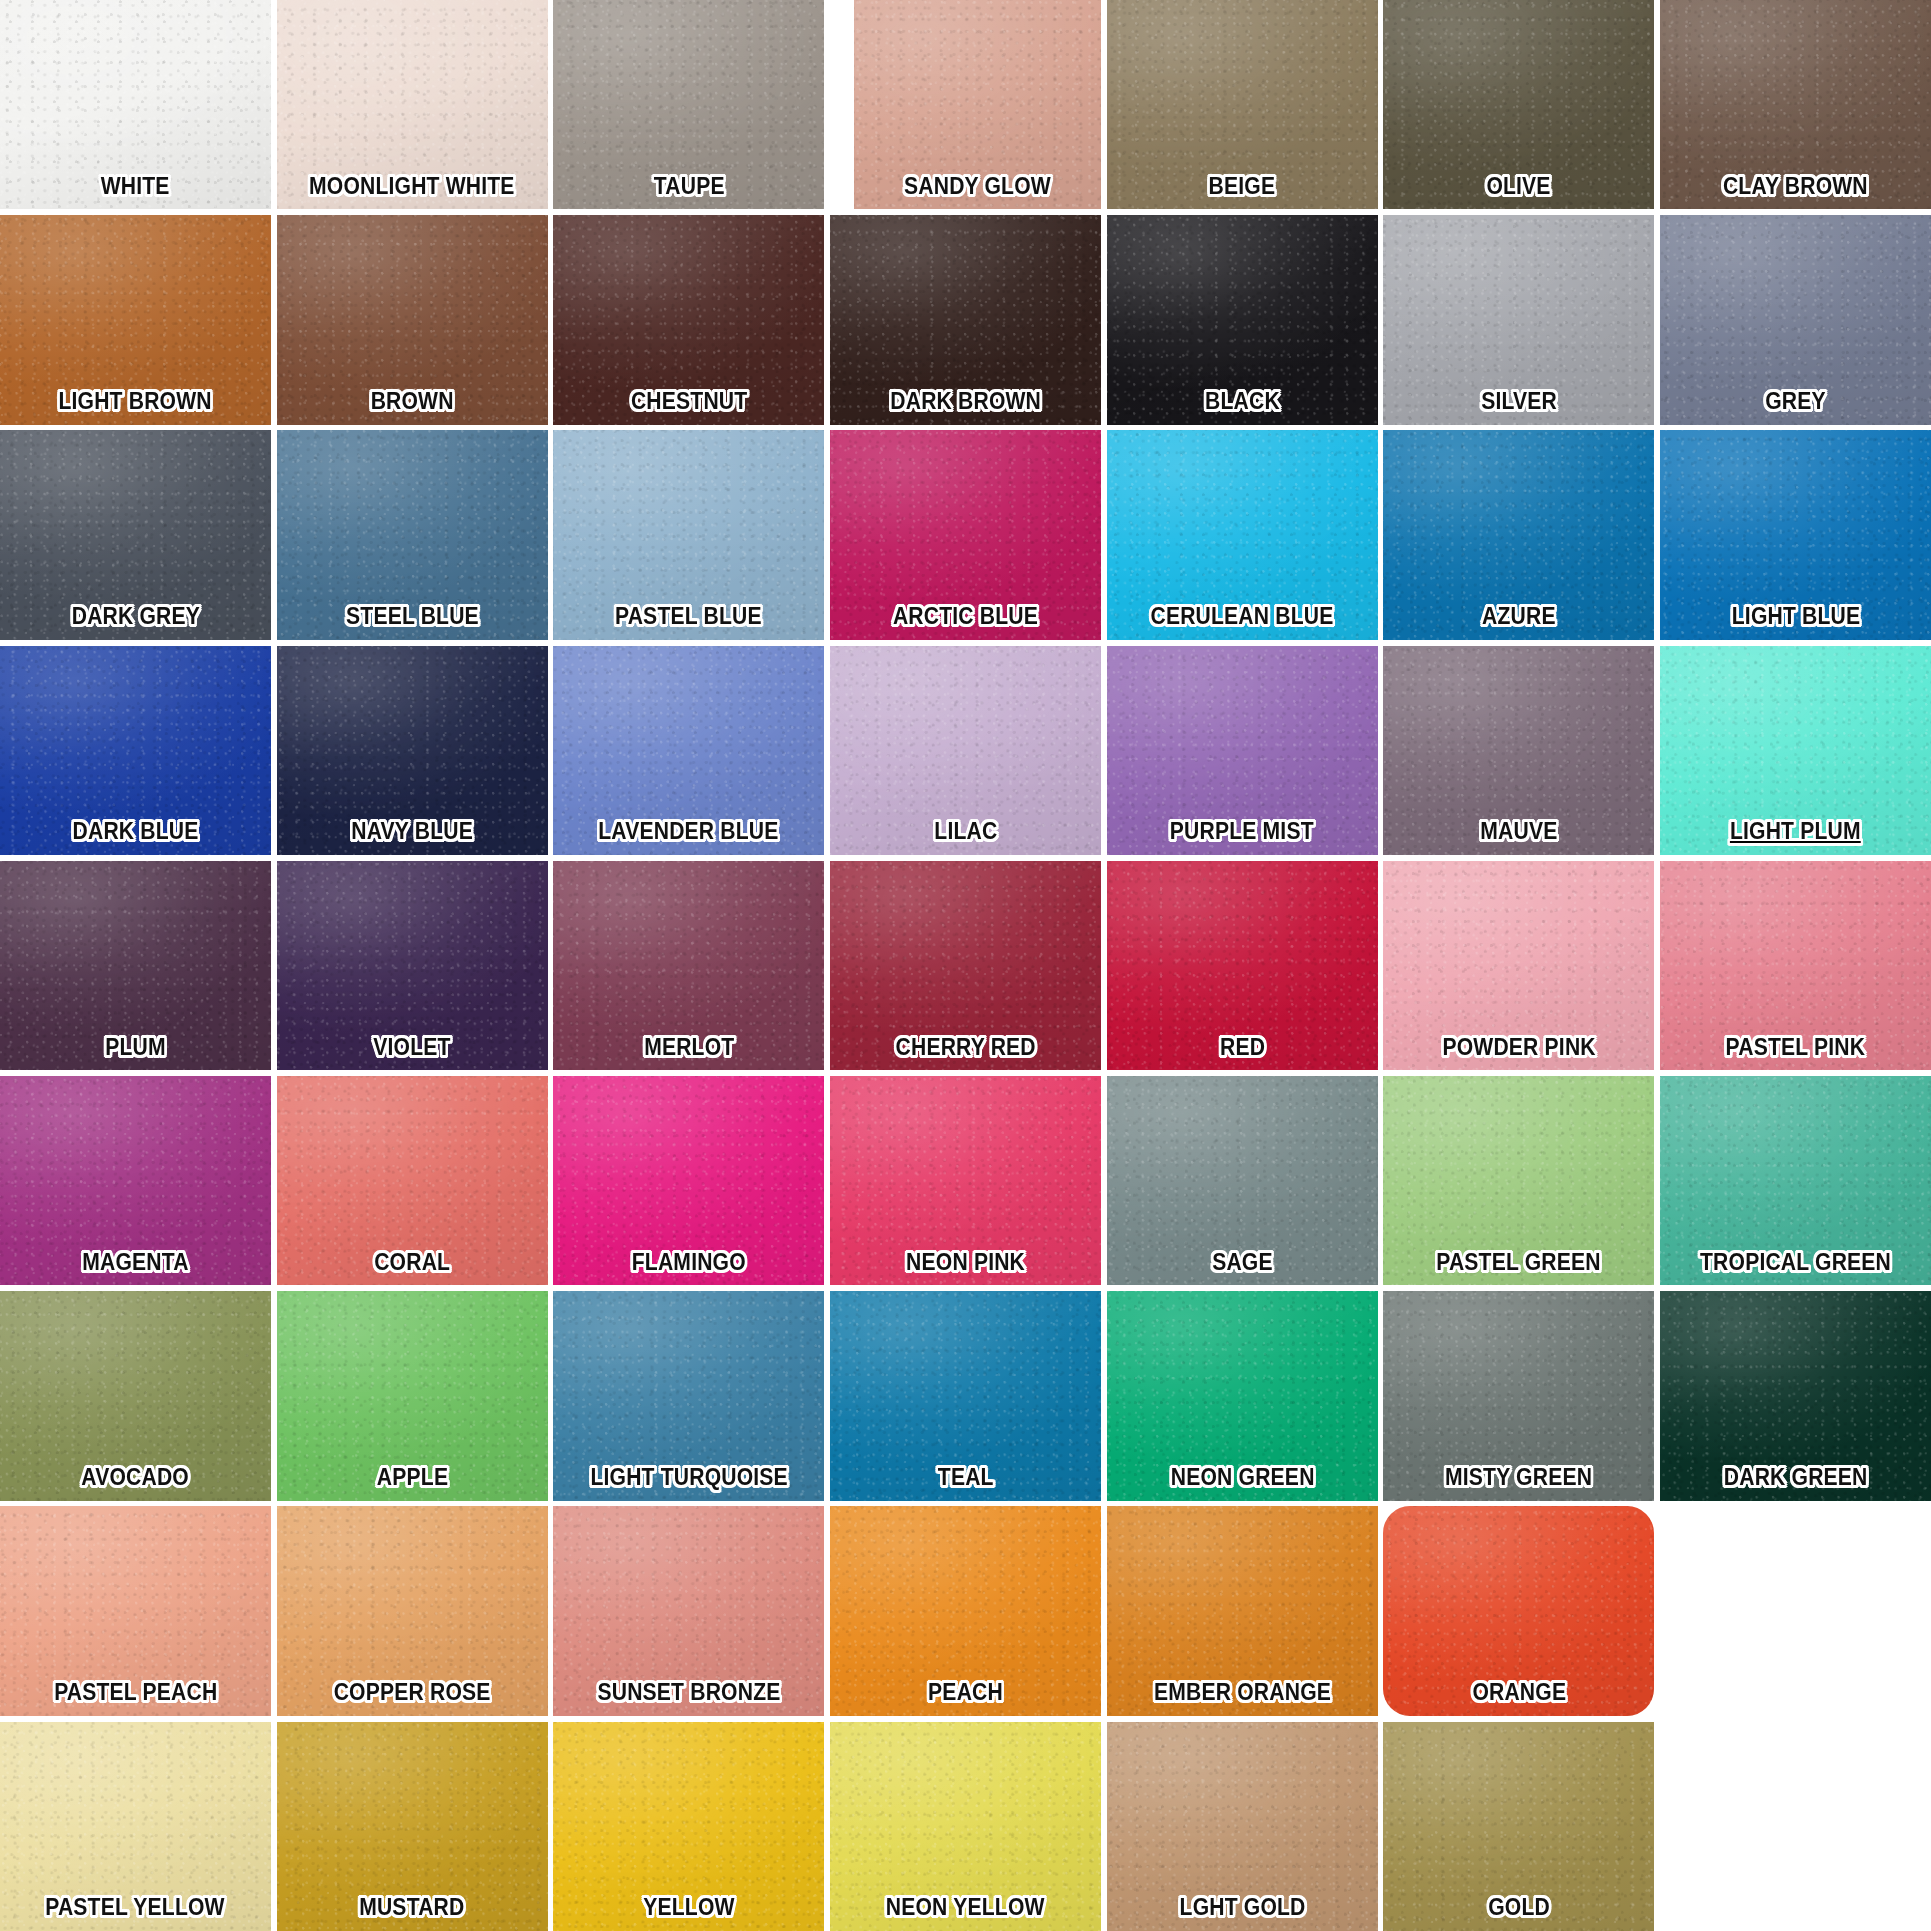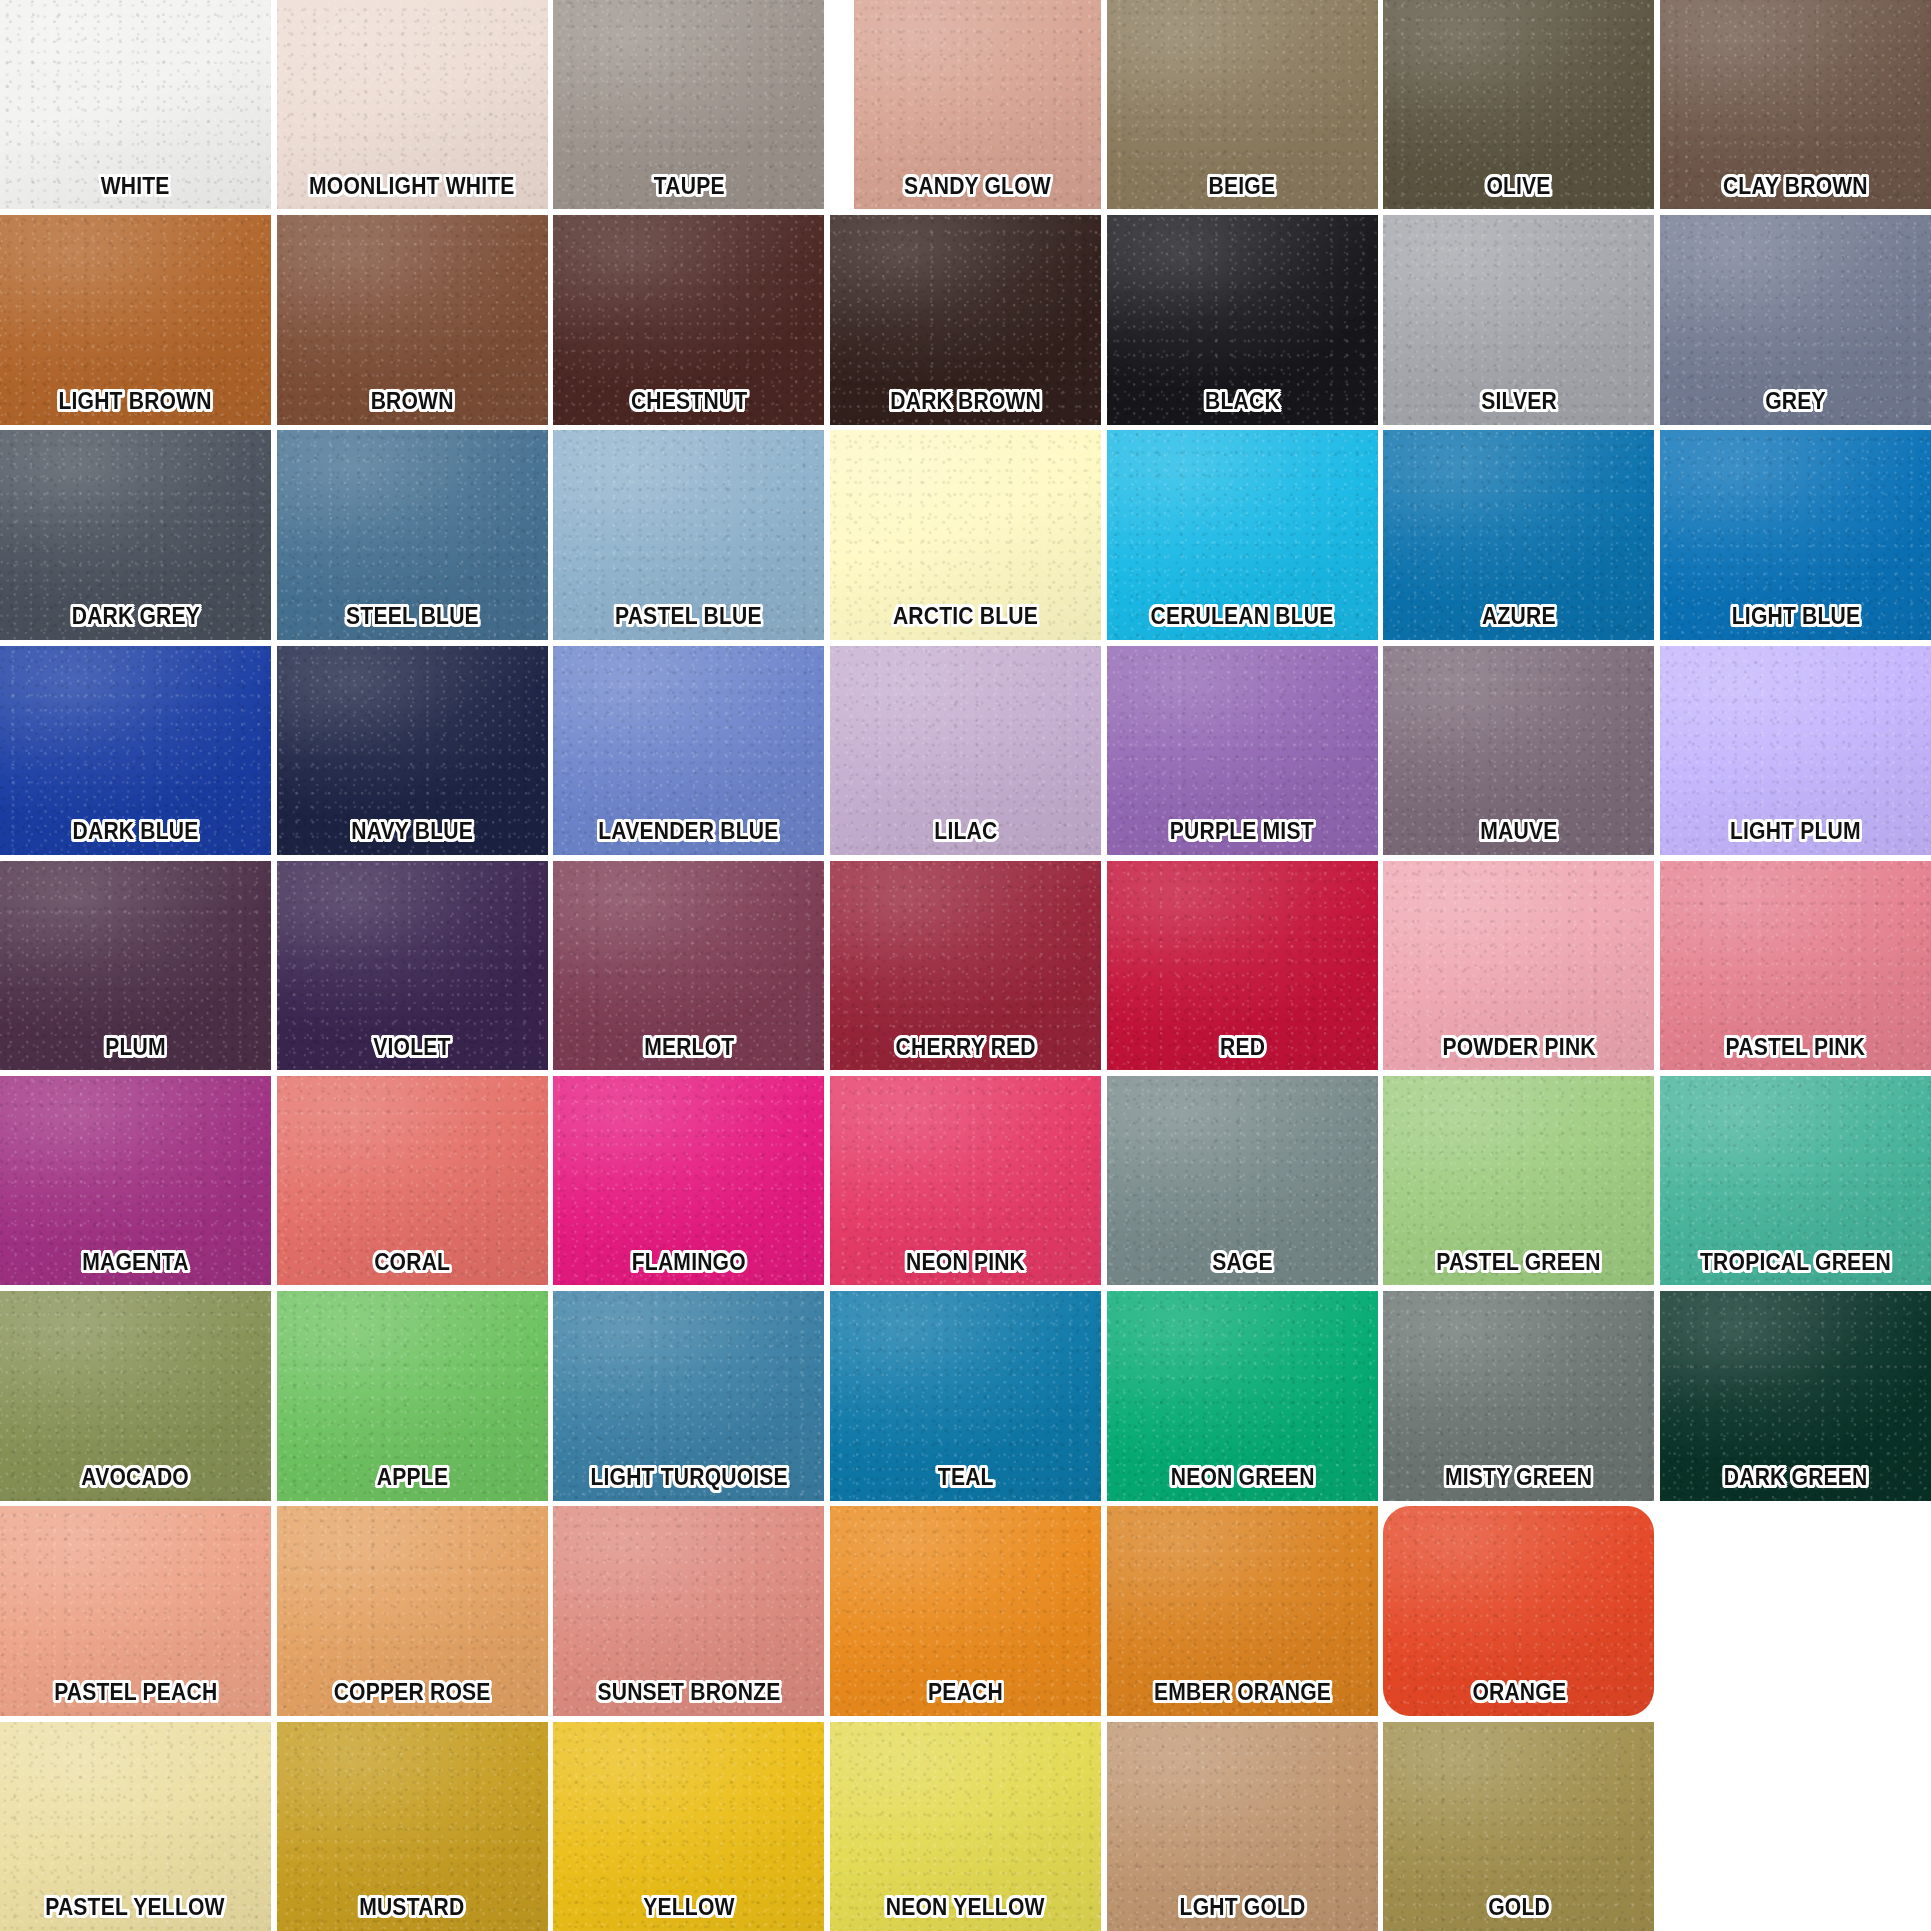--- a/index.html
+++ b/index.html
@@ -169,21 +169,21 @@
     <div class="swatch" style="background: rgb(70, 113, 145);">
       <div class="sheen"></div>
       <div class="grain" style="background-position: 2.9px 12.6px, 5.8px 5.8px, 1.9px 8.7px, 5.8px 14.5px, 0px 1.9px, 2.9px 8.7px, 19.3px 12.6px, 11.6px 2.9px;"></div>
       <span class="swatch-label">STEEL BLUE</span>
     </div>
     <div class="swatch" style="background: rgb(143, 178, 204);">
       <div class="sheen"></div>
       <div class="grain" style="background-position: 9.7px 4.8px, 10.6px 18.3px, 10.6px 11.6px, 9.7px 20px, 7.7px 3.9px, 12.6px 1.9px, 22px 19.3px, 4.8px 7.7px;"></div>
       <span class="swatch-label">PASTEL BLUE</span>
     </div>
-    <div class="swatch" style="background: #fef9c3;">
+    <div class="swatch" style="background: #be185d;">
       <div class="sheen"></div>
       <div class="grain" style="background-position: 0px 15.4px, 15.4px 10.6px, 1px 14.5px, 13.5px 1.9px, 1px 5.8px, 1.9px 13.5px, 1px 3.9px, 10.6px 1px;"></div>
       <span class="swatch-label">ARCTIC BLUE</span>
     </div>
     <div class="swatch" style="background: rgb(25, 185, 230);">
       <div class="sheen"></div>
       <div class="grain" style="background-position: 6.8px 7.7px, 20px 2.9px, 9.7px 0px, 17.4px 7.7px, 8.7px 7.7px, 11.6px 6.8px, 3.9px 10.6px, 3.9px 5.8px;"></div>
       <span class="swatch-label">CERULEAN BLUE</span>
     </div>
     <div class="swatch" style="background: rgb(11, 114, 173);">
@@ -219,21 +219,21 @@
     <div class="swatch" style="background: rgb(146, 103, 180);">
       <div class="sheen"></div>
       <div class="grain" style="background-position: 4.8px 8.7px, 9.7px 9.7px, 15.4px 2.9px, 18.3px 0px, 4.8px 7.7px, 18.3px 14.5px, 0px 13.5px, 6.8px 4.8px;"></div>
       <span class="swatch-label">PURPLE MIST</span>
     </div>
     <div class="swatch" style="background: rgb(123, 106, 120);">
       <div class="sheen"></div>
       <div class="grain" style="background-position: 11.6px 1px, 14.5px 1.9px, 5.8px 5.8px, 22px 5.8px, 12.6px 9.7px, 7.7px 7.7px, 2.9px 20px, 0px 9.7px;"></div>
       <span class="swatch-label">MAUVE</span>
     </div>
-    <div class="swatch" style="background: #c4b5fd;">
+    <div class="swatch" style="background: #5eead4; text-decoration: underline;">
       <div class="sheen"></div>
       <div class="grain" style="background-position: 1.9px 11.6px, 19.3px 14.5px, 14.5px 8.7px, 0px 11.6px, 5.8px 11.6px, 17.4px 1px, 5.8px 4.8px, 5.8px 2.9px;"></div>
       <span class="swatch-label">LIGHT PLUM</span>
     </div>
     <div class="swatch" style="background: rgb(77, 48, 72);">
       <div class="sheen"></div>
       <div class="grain" style="background-position: 8.7px 3.9px, 1.9px 6.8px, 4.8px 11.6px, 3.9px 17.4px, 13.5px 0px, 6.8px 12.6px, 8.7px 11.6px, 11.6px 7.7px;"></div>
       <span class="swatch-label">PLUM</span>
     </div>
     <div class="swatch" style="background: rgb(58, 37, 80);">

